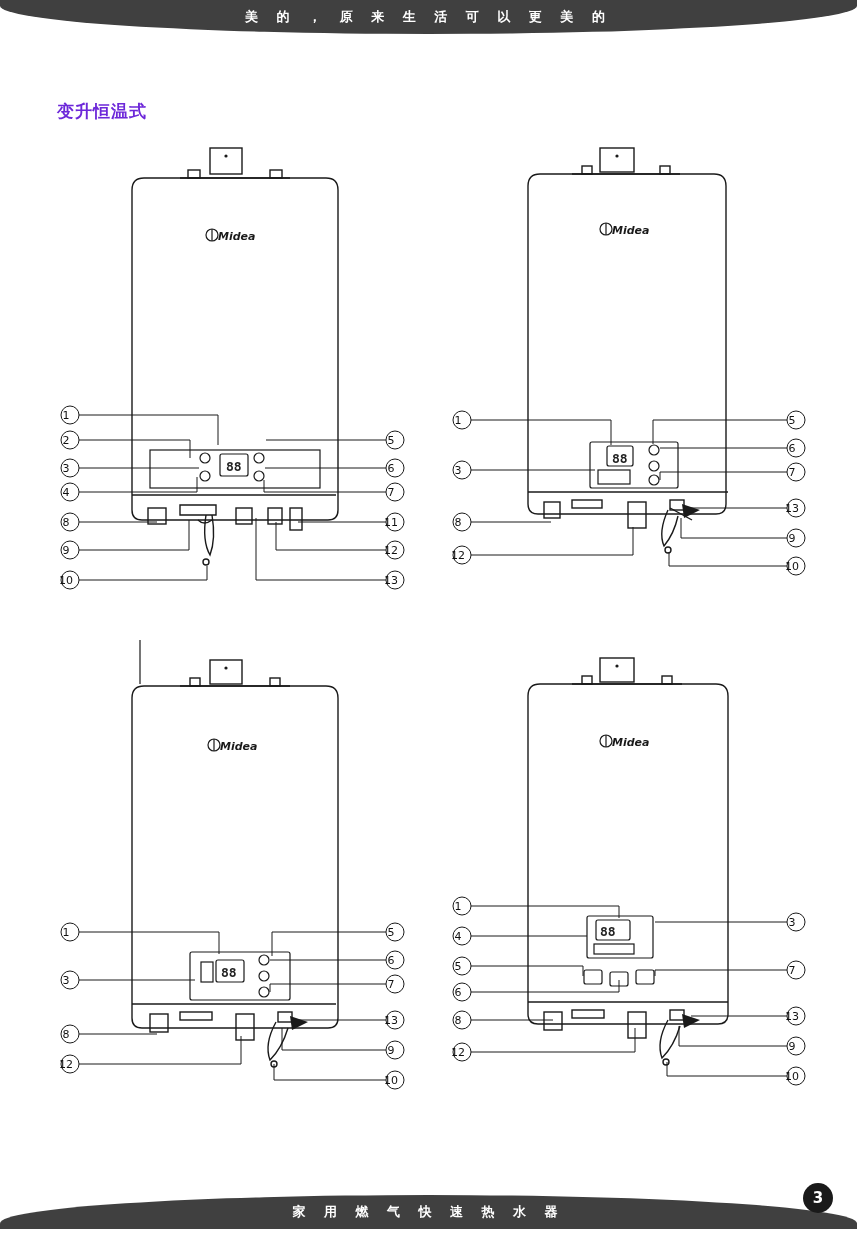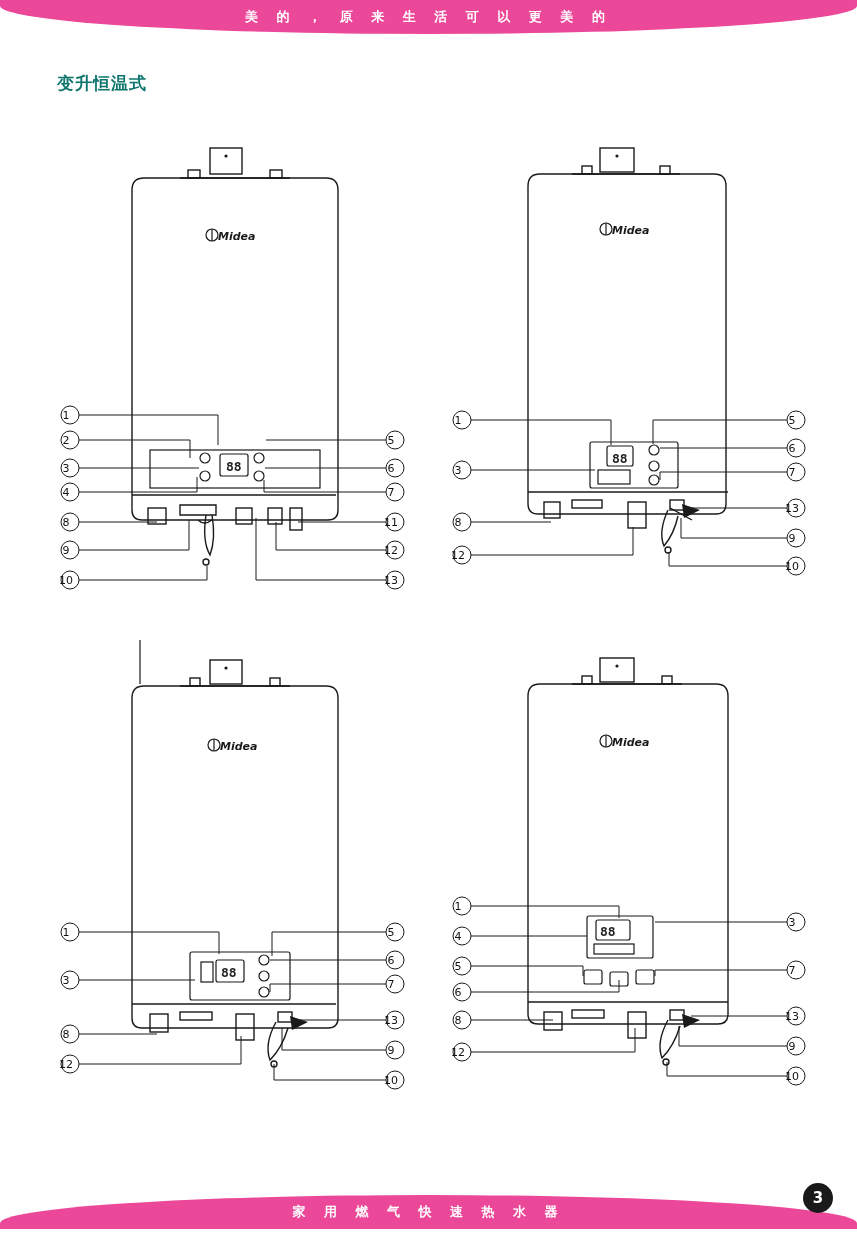--- a/index.html
+++ b/index.html
@@ -6,21 +6,21 @@
   body{
     width:857px;height:1241px;
     background:#ffffff;
     font-family:"DejaVu Sans","Liberation Sans",sans-serif;
     position:relative;
     overflow:hidden;
   }
   
   .banner{
     position:absolute;left:0;width:857px;height:34px;
-    background:#ec4899;
+    background:#404040;
     display:flex;align-items:center;justify-content:center;
   }
   .banner.top{top:0;
     border-radius:0 0 60% 60% / 0 0 100% 100%;
   }
   .banner.bottom{bottom:12px;
     border-radius:60% 60% 0 0 / 100% 100% 0 0;
   }
   .banner-text{
     color:#ffffff;font-size:13px;letter-spacing:7px;font-weight:bold;
@@ -29,22 +29,22 @@
   .page-badge{
     position:absolute;right:24px;bottom:28px;
     width:30px;height:30px;border-radius:50%;
     background:#1a1a1a;color:#fff;
     display:flex;align-items:center;justify-content:center;
     font-size:15px;font-weight:bold;
     z-index:5;
   }
   
   .section-title{
-    position:absolute;left:57px;top:72px;
-    font-size:17px;font-weight:bold;color:#0f766e;
+    position:absolute;left:57px;top:100px;
+    font-size:17px;font-weight:bold;color:#6d28d9;
     letter-spacing:1px;
   }
   
   .figure{position:absolute;}
   .fig1{left:40px;top:130px;width:390px;height:480px;}
   .fig2{left:432px;top:130px;width:400px;height:480px;}
   .fig3{left:40px;top:640px;width:390px;height:480px;}
   .fig4{left:432px;top:640px;width:400px;height:480px;}
   .figure svg{display:block;}
   .lbl{

